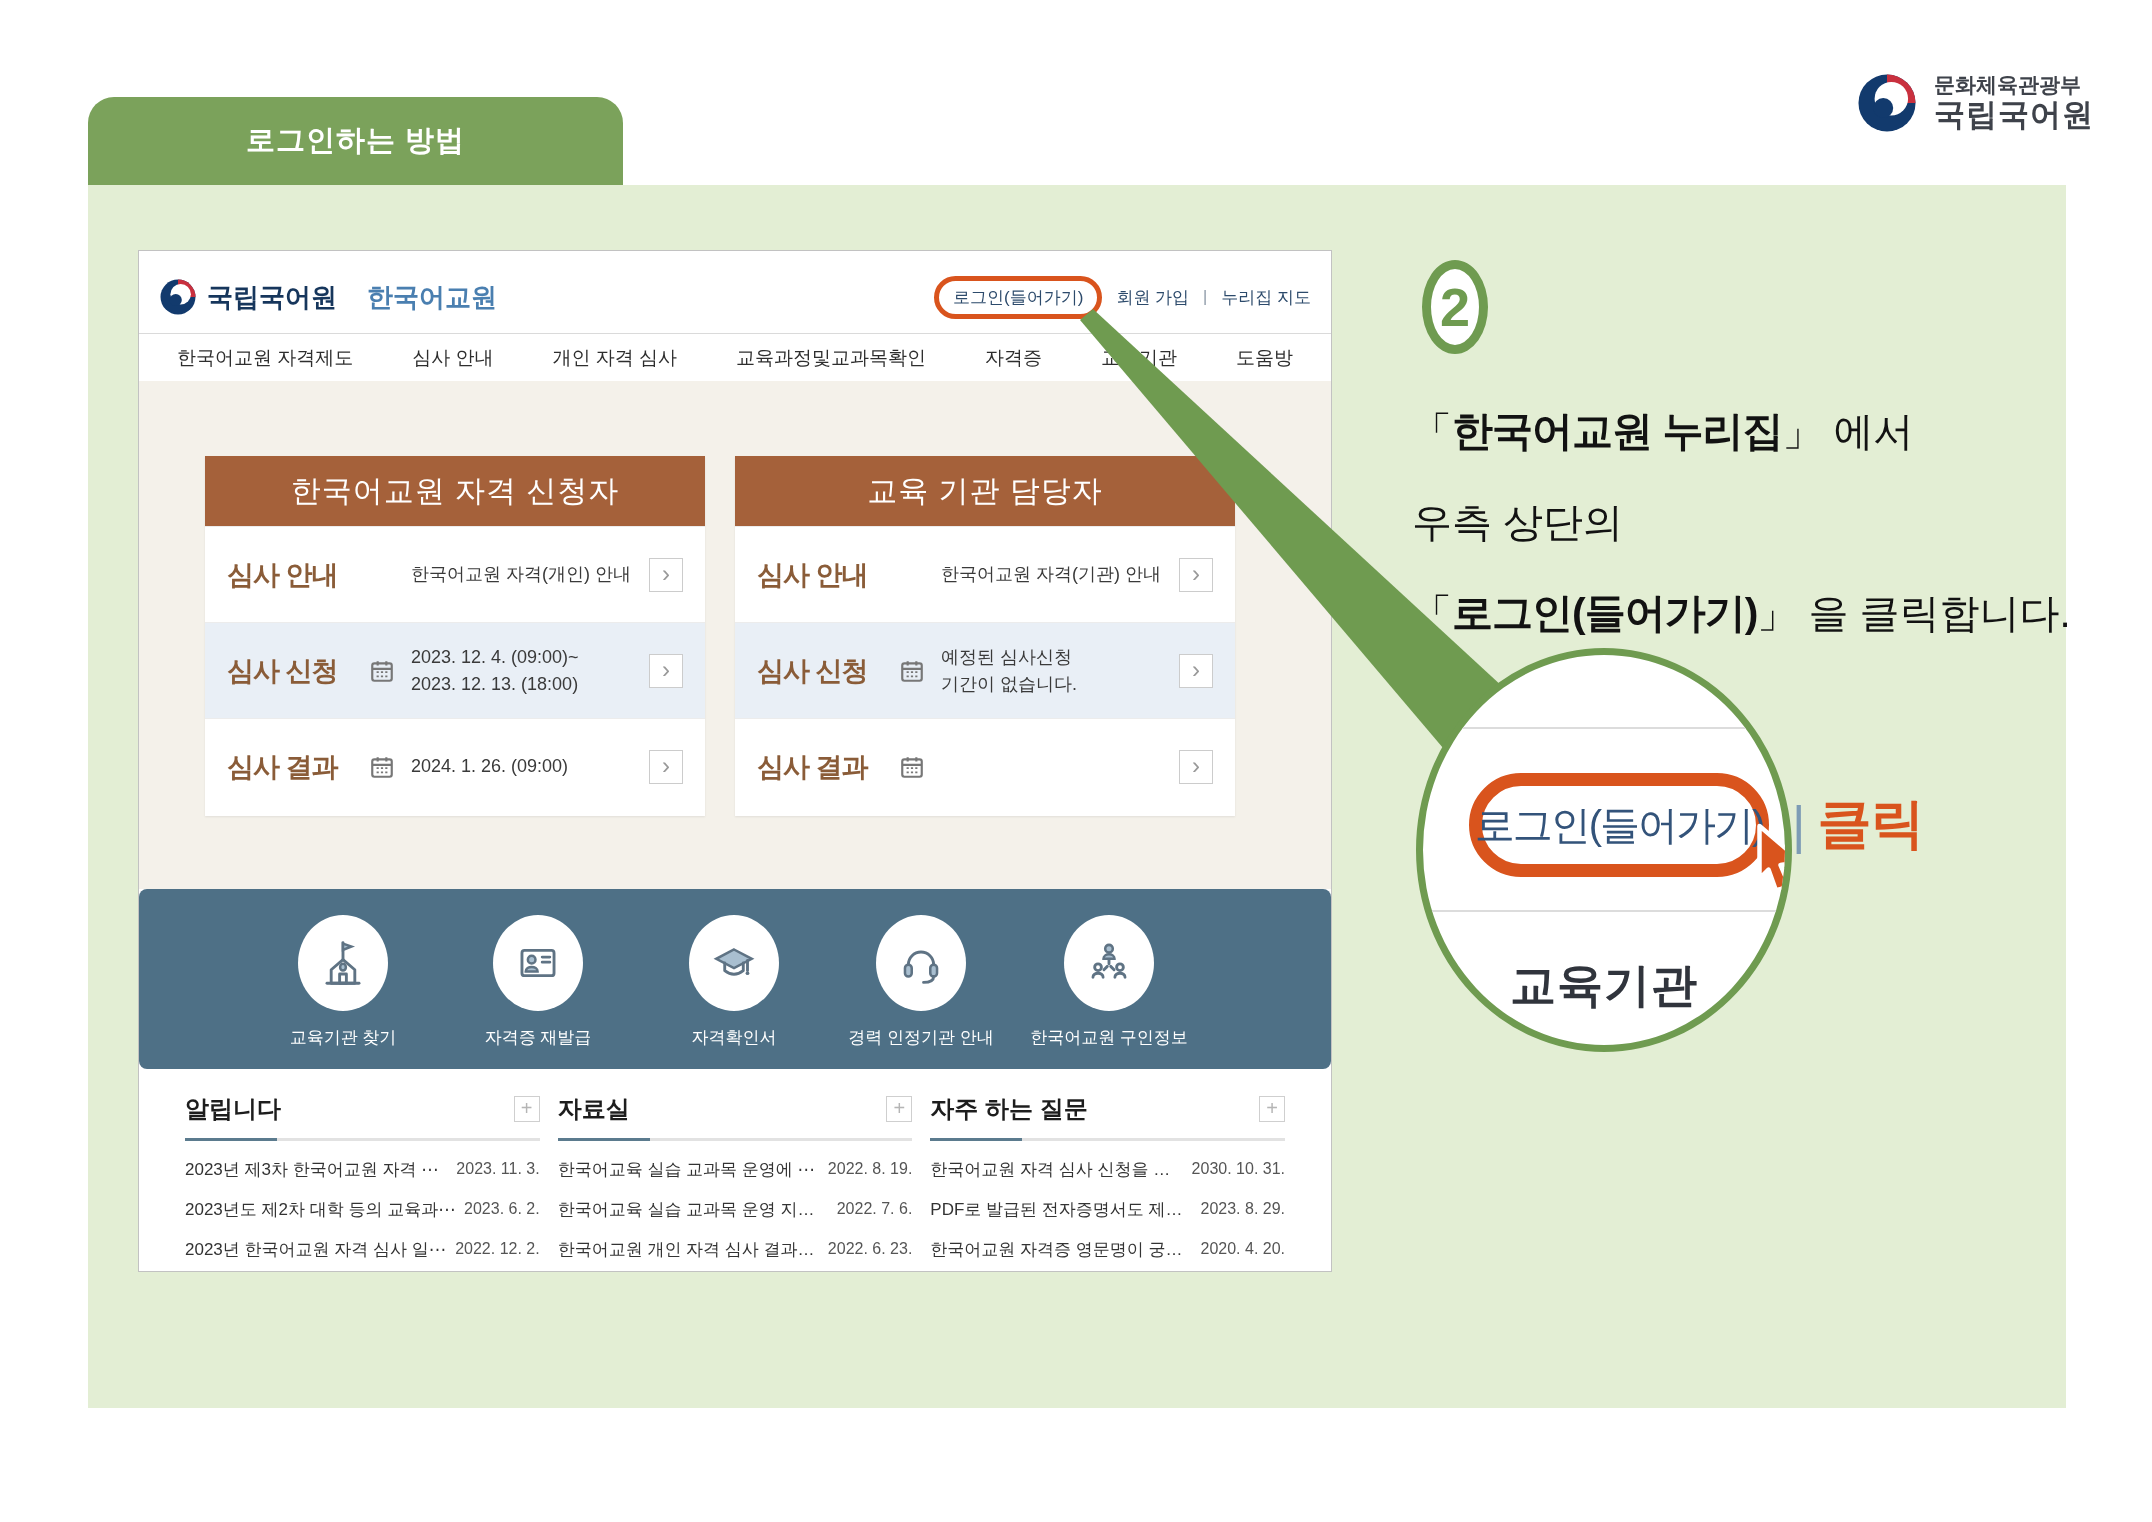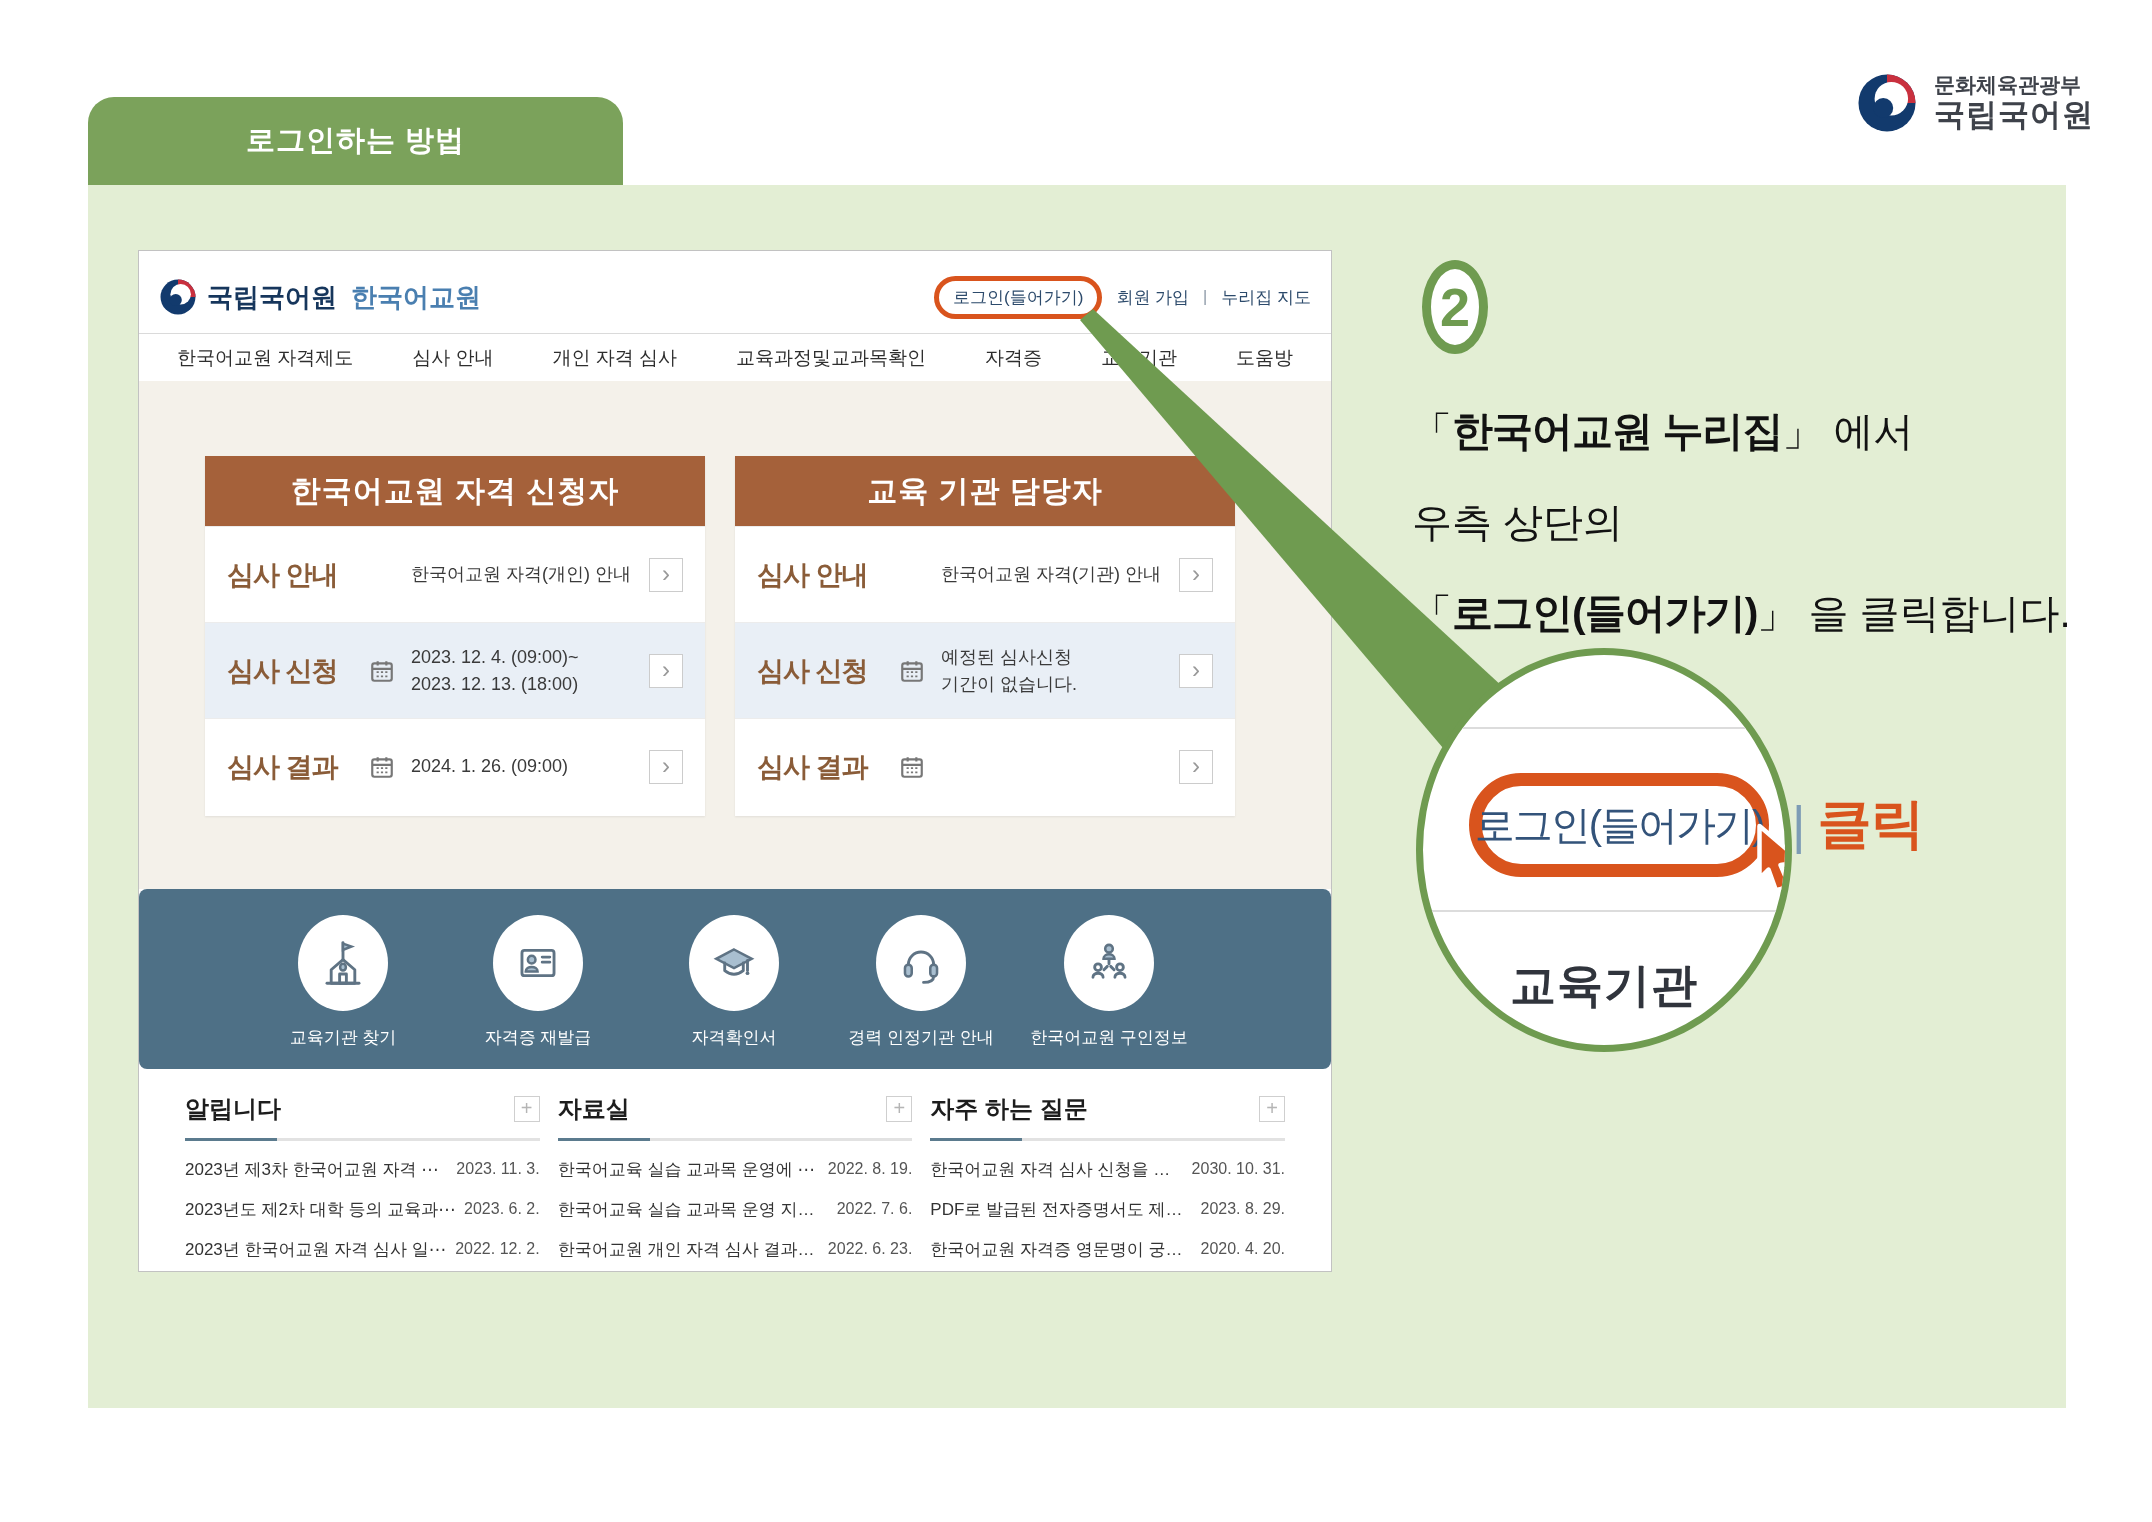--- a/index.html
+++ b/index.html
@@ -17,34 +17,34 @@
   .brand-ministry { font-size:21px; font-weight:bold; }
   .brand-institute { font-size:31px; font-weight:bold; letter-spacing:1px; }
 
   
   .shot { position:absolute; left:138px; top:250px; width:1194px; height:1022px; background:#ffffff;
     border:1px solid #c2c2c2; }
   .shot-header { position:absolute; left:0; top:10px; right:0; height:72px; display:flex; align-items:center; padding:0 20px; }
   .site-logo { display:flex; align-items:center; gap:10px; }
   .site-logo svg { width:38px; height:38px; }
   .site-logo-org { font-size:26px; font-weight:bold; color:#16365c; }
-  .site-logo-service { font-size:26px; font-weight:bold; color:#4a7fb0; margin-left:4px; }
+  .site-logo-service { font-size:26px; font-weight:bold; color:#4a7fb0; margin-left:20px; }
   .util { margin-left:auto; display:flex; align-items:center; gap:14px; }
   .login-pill { border:5px solid #d9541d; border-radius:26px; padding:5px 14px; font-size:17px; color:#2c4a6b; background:#fff; }
   .util-link { font-size:17px; color:#2c4a6b; }
   .util-sep { font-size:16px; color:#8a97a5; }
 
   .shot-nav { position:absolute; left:0; top:82px; right:0; height:48px; border-top:1px solid #dadada;
     display:flex; align-items:center; justify-content:space-between; padding:0 38px; }
   .shot-nav span { font-size:19px; color:#2e2e2e; }
 
   .shot-content { position:absolute; left:0; top:130px; right:0; height:508px; background:#f4f1ea; }
   .card { position:absolute; top:75px; width:500px; height:360px; background:#ffffff; box-shadow:0 1px 2px rgba(0,0,0,0.08); }
   .card.c0 { left:66px; } .card.c1 { left:596px; }
-  .card-header { height:70px; background:#a5613a; color:#ffffff; font-size:30px; font-weight:bold;
+  .card-header { height:70px; background:#a5613a; color:#ffffff; font-size:30px; font-weight:normal;
     display:flex; align-items:center; justify-content:center; letter-spacing:1px; }
   .crow { height:96px; display:flex; align-items:center; padding:0 22px; border-top:1px solid #ececec; background:#fff; }
   .crow:first-of-type { border-top:none; }
   .crow.hl { background:#e9eff6; }
   .rlabel { font-size:27px; font-weight:bold; color:#8a5c38; width:142px; flex:none; letter-spacing:-1px; }
   .cal { width:26px; height:26px; flex:none; margin-right:16px; }
   .cal.hidden { visibility:hidden; }
   .rdesc { font-size:18px; color:#3a3a3a; line-height:1.5; }
   .chev { margin-left:auto; width:34px; height:34px; border:1px solid #cccccc; background:#fff; color:#999;
     font-size:24px; line-height:30px; text-align:center; flex:none; }

